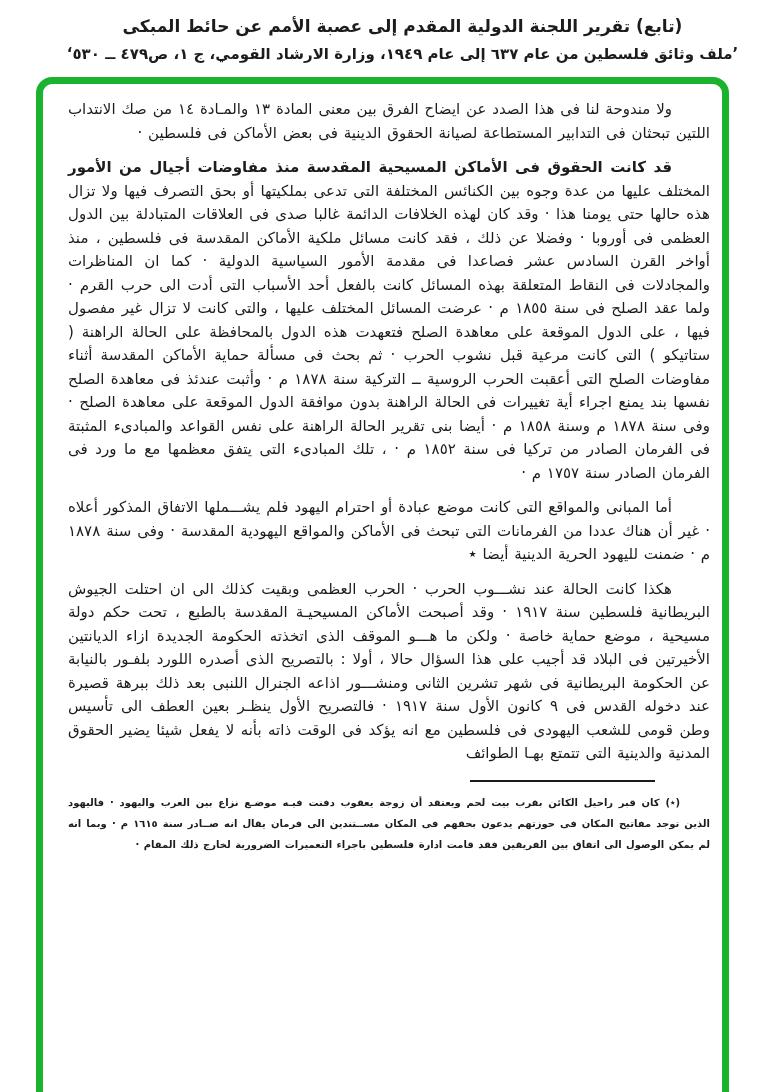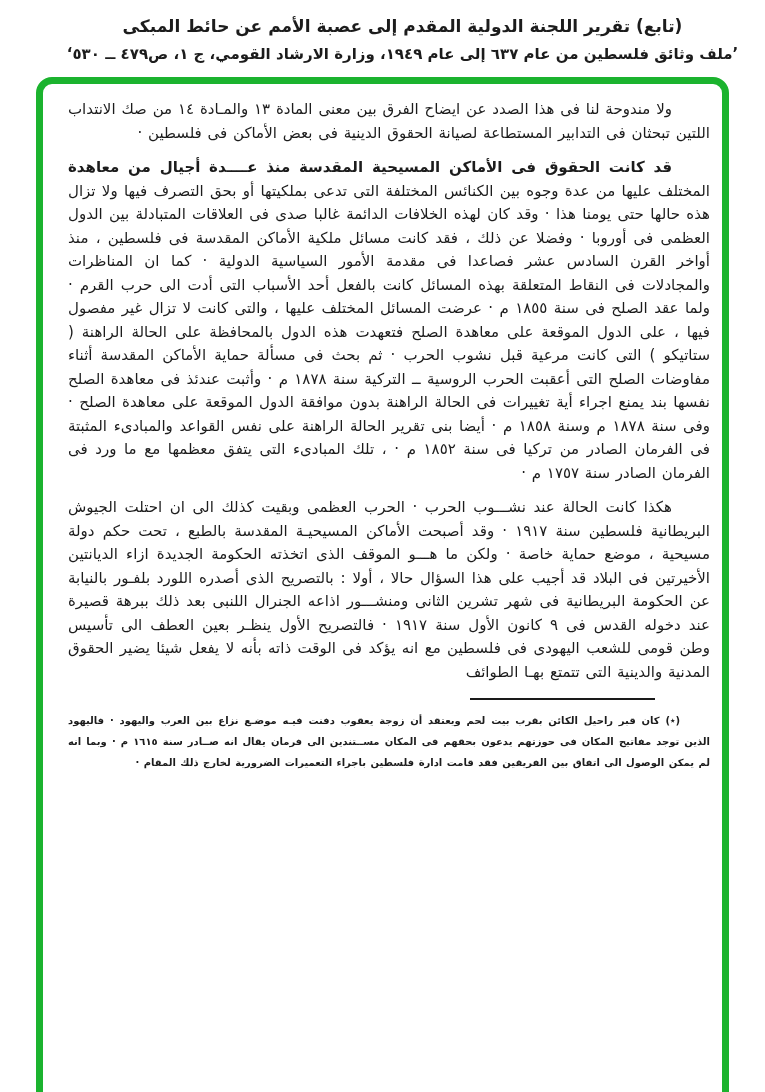--- a/index.html
+++ b/index.html
@@ -66,21 +66,22 @@
 </head>
 <body>
 
 <header class="header">
   <h1 class="doc-title">(تابع) تقرير اللجنة الدولية المقدم إلى عصبة الأمم عن حائط المبكى</h1>
   <div class="doc-source">’ملف وثائق فلسطين من عام ٦٣٧ إلى عام ١٩٤٩، وزارة الارشاد القومي، ج ١، ص٤٧٩ ــ ٥٣٠‘</div>
 </header>
 
 <div class="frame">
   <p class="para">ولا مندوحة لنا فى هذا الصدد عن ايضاح الفرق بين معنى المادة ١٣ والمـادة ١٤ من صك الانتداب اللتين تبحثان فى التدابير المستطاعة لصيانة الحقوق الدينية فى بعض الأماكن فى فلسطين ·</p>
-  <p class="para"><span class="lead">قد كانت الحقوق فى الأماكن المسيحية المقدسة منذ عــــدة أجيال من معاهدة</span>
+  <p class="para"><span class="lead">قد كانت الحقوق فى الأماكن المسيحية المقدسة منذ مفاوضات أجيال من الأمور</span>
     <span>المختلف عليها من عدة وجوه بين الكنائس المختلفة التى تدعى بملكيتها أو بحق التصرف فيها ولا تزال هذه حالها حتى يومنا هذا · وقد كان لهذه الخلافات الدائمة غالبا صدى فى العلاقات المتبادلة بين الدول العظمى فى أوروبا · وفضلا عن ذلك ، فقد كانت مسائل ملكية الأماكن المقدسة فى فلسطين ، منذ أواخر القرن السادس عشر فصاعدا فى مقدمة الأمور السياسية الدولية · كما ان المناظرات والمجادلات فى النقاط المتعلقة بهذه المسائل كانت بالفعل أحد الأسباب التى أدت الى حرب القرم · ولما عقد الصلح فى سنة ١٨٥٥ م · عرضت المسائل المختلف عليها ، والتى كانت لا تزال غير مفصول فيها ، على الدول الموقعة على معاهدة الصلح فتعهدت هذه الدول بالمحافظة على الحالة الراهنة ( ستاتيكو ) التى كانت مرعية قبل نشوب الحرب · ثم بحث فى مسألة حماية الأماكن المقدسة أثناء مفاوضات الصلح التى أعقبت الحرب الروسية ــ التركية سنة ١٨٧٨ م · وأثبت عندئذ فى معاهدة الصلح نفسها بند يمنع اجراء أية تغييرات فى الحالة الراهنة بدون موافقة الدول الموقعة على معاهدة الصلح · وفى سنة ١٨٧٨ م وسنة ١٨٥٨ م · أيضا بنى تقرير الحالة الراهنة على نفس القواعد والمبادىء المثبتة فى الفرمان الصادر من تركيا فى سنة ١٨٥٢ م · ، تلك المبادىء التى يتفق معظمها مع ما ورد فى الفرمان الصادر سنة ١٧٥٧ م ·</span></p>
+  <p class="para">أما المبانى والمواقع التى كانت موضع عبادة أو احترام اليهود فلم يشـــملها الاتفاق المذكور أعلاه · غير أن هناك عددا من الفرمانات التى تبحث فى الأماكن والمواقع اليهودية المقدسة · وفى سنة ١٨٧٨ م · ضمنت لليهود الحرية الدينية أيضا ٭</p>
   <p class="para">هكذا كانت الحالة عند نشـــوب الحرب · الحرب العظمى وبقيت كذلك الى ان احتلت الجيوش البريطانية فلسطين سنة ١٩١٧ · وقد أصبحت الأماكن المسيحيـة المقدسة بالطبع ، تحت حكم دولة مسيحية ، موضع حماية خاصة · ولكن ما هـــو الموقف الذى اتخذته الحكومة الجديدة ازاء الديانتين الأخيرتين فى البلاد قد أجيب على هذا السؤال حالا ، أولا : بالتصريح الذى أصدره اللورد بلفـور بالنيابة عن الحكومة البريطانية فى شهر تشرين الثانى ومنشـــور اذاعه الجنرال اللنبى بعد ذلك ببرهة قصيرة عند دخوله القدس فى ٩ كانون الأول سنة ١٩١٧ · فالتصريح الأول ينظـر بعين العطف الى تأسيس وطن قومى للشعب اليهودى فى فلسطين مع انه يؤكد فى الوقت ذاته بأنه لا يفعل شيئا يضير الحقوق المدنية والدينية التى تتمتع بهـا الطوائف</p>
 
   <div class="footnote-sep"></div>
   <p class="footnote">(٭) كان قبر راحيل الكائن بقرب بيت لحم ويعتقد أن زوجة يعقوب دفنت فيـه موضـع نزاع بين العرب واليهود · فاليهود الذين توجد مفاتيح المكان فى حوزتهم يدعون بحقهم فى المكان مســتندين الى فرمان يقال انه صــادر سنة ١٦١٥ م · وبما انه لم يمكن الوصول الى اتفاق بين الفريقين فقد قامت ادارة فلسطين باجراء التعميرات الضرورية لخارج ذلك المقام ·</p>
 </div>
 
 <div class="page-number">20</div>
 
 </body></html>

